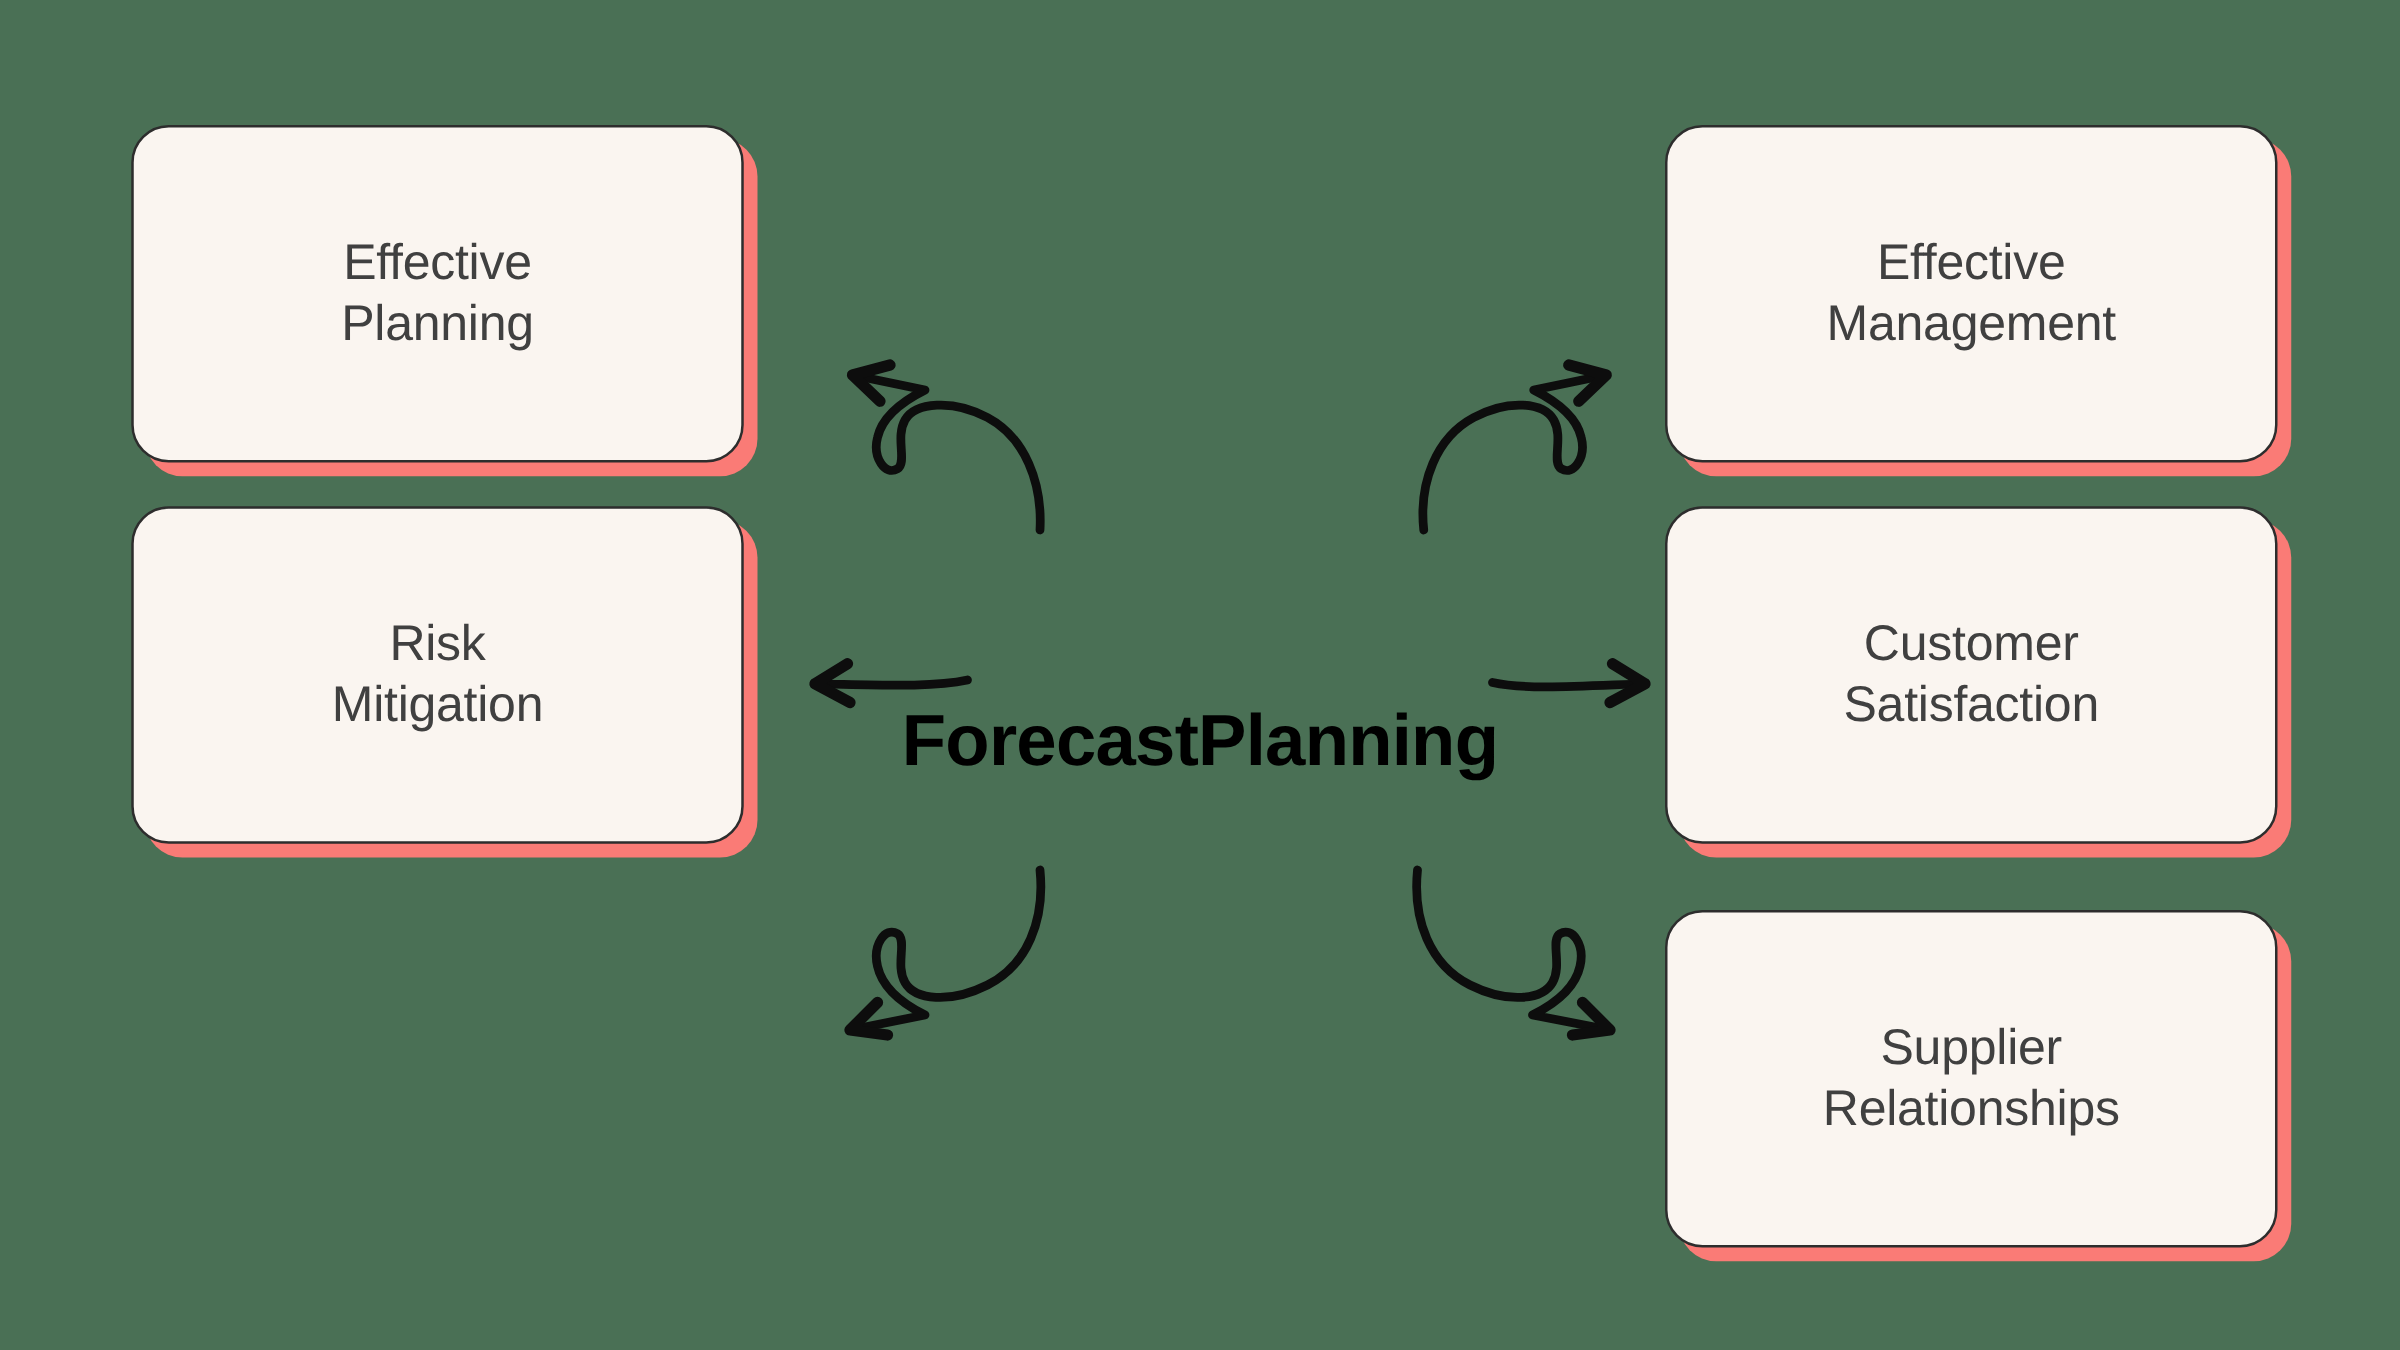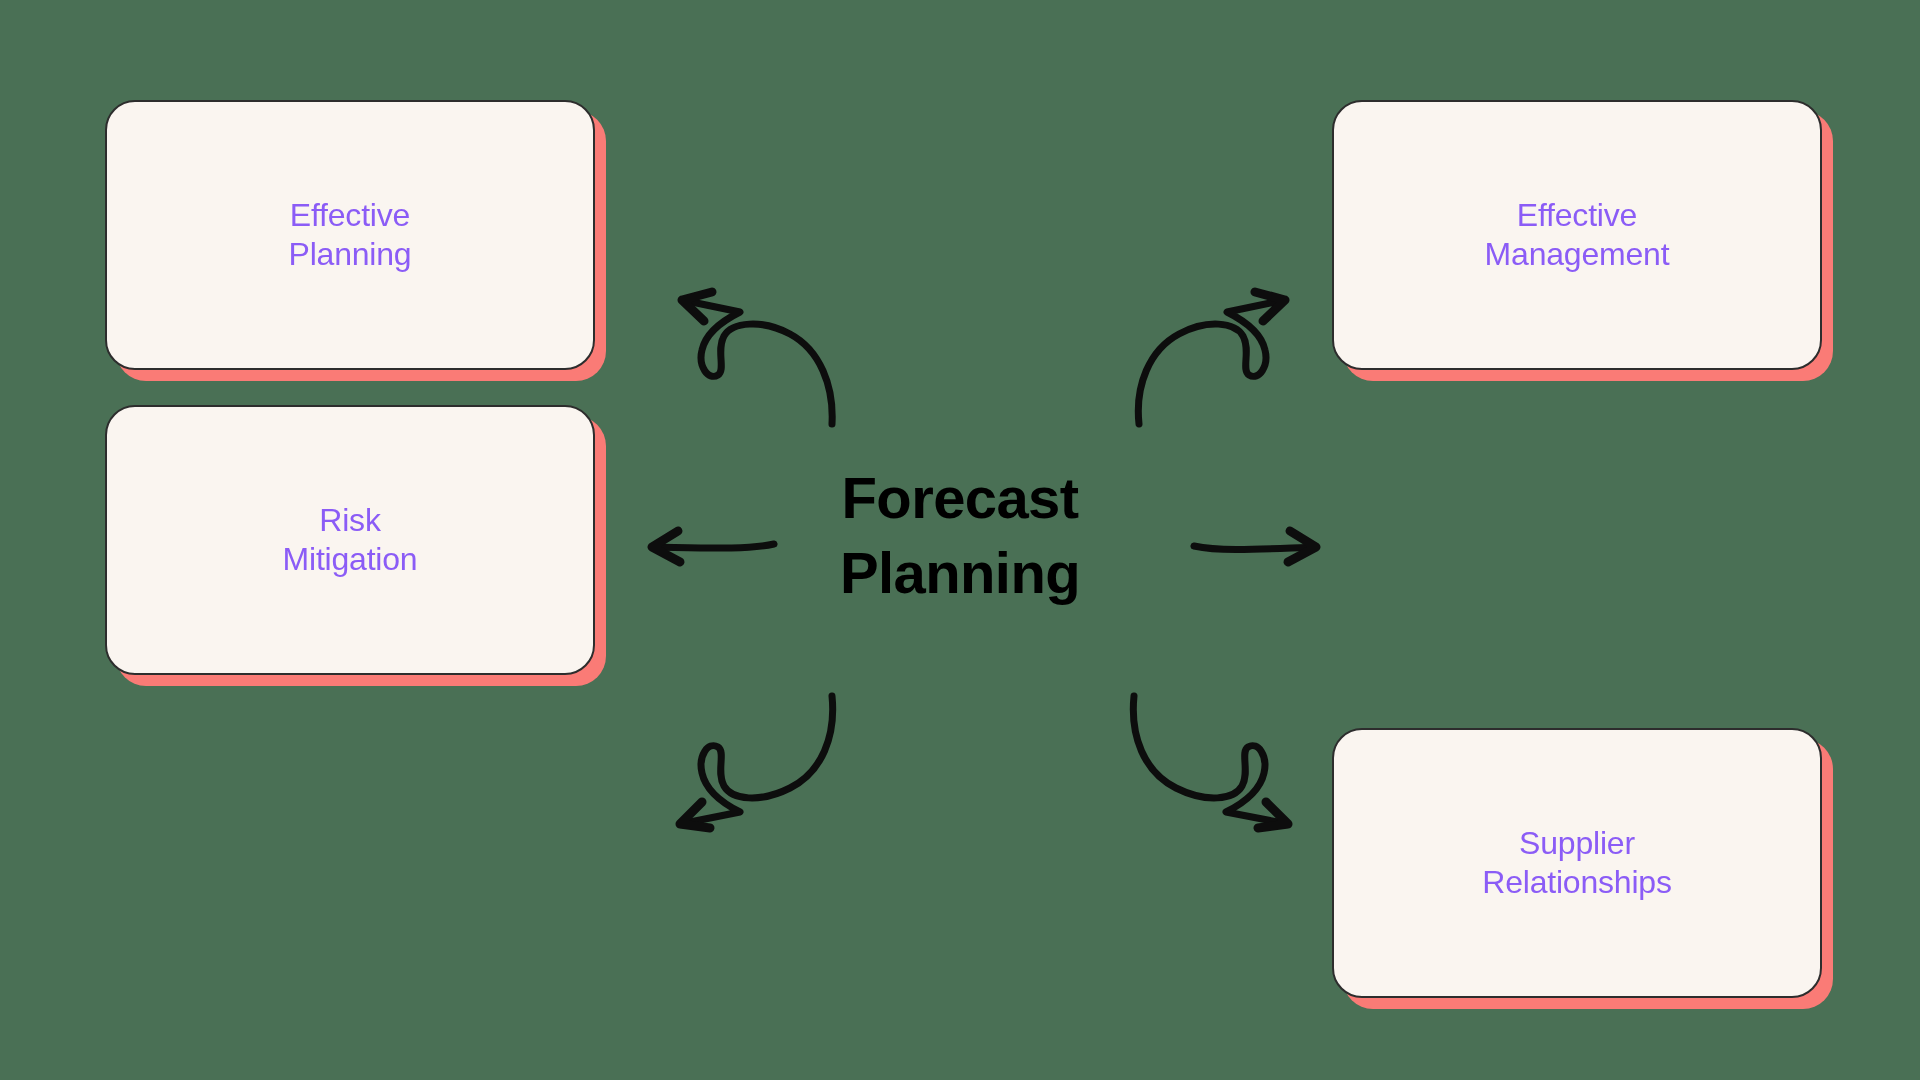--- a/index.html
+++ b/index.html
@@ -54,24 +54,24 @@
     z-index: 2;
     display: flex;
     align-items: center;
     justify-content: center;
     text-align: center;
     padding: 10px 26px;
   }
 
   .card-label {
     font-family: "Liberation Sans", sans-serif;
-    font-size: 32px;
+    font-size: 40px;
     font-weight: 400;
     line-height: 1.22;
-    color: #8b5cf6;
+    color: #404040;
     letter-spacing: -0.2px;
     white-space: pre-line;
   }
 
   
   #card-effective-planning { left: 105px;  top: 100px; }
   #card-risk-mitigation    { left: 105px;  top: 405px; }
   #card-operational-eff    { left: 105px;  top: 707px; }
 
   
@@ -80,22 +80,22 @@
   #card-supplier-rel       { left: 1332px; top: 728px; }
 
   
   #center-hub {
     position: absolute;
     left: 760px;
     top: 440px;
     width: 400px;
     height: 190px;
     display: flex;
-    flex-direction: column;
-    align-items: center;
+    flex-direction: row;
+    align-items: flex-end;
     justify-content: center;
     z-index: 3;
   }
   #center-hub .hub-line {
     font-family: "Liberation Sans", sans-serif;
     font-size: 58px;
     font-weight: 700;
     line-height: 1.30;
     color: #000000;
     letter-spacing: -0.6px;
@@ -155,20 +155,27 @@
 
 
   <div class="card-slot" id="card-inventory-mgmt">
     <div class="card-shadow"></div>
     <div class="card">
       <span class="card-label">Effective
 Management</span>
     </div>
   </div>
 
+  <div class="card-slot" id="card-customer-sat">
+    <div class="card-shadow"></div>
+    <div class="card">
+      <span class="card-label">Customer
+Satisfaction</span>
+    </div>
+  </div>
 
   <div class="card-slot" id="card-supplier-rel">
     <div class="card-shadow"></div>
     <div class="card">
       <span class="card-label">Supplier
 Relationships</span>
     </div>
   </div>
 
   <div id="center-hub">

